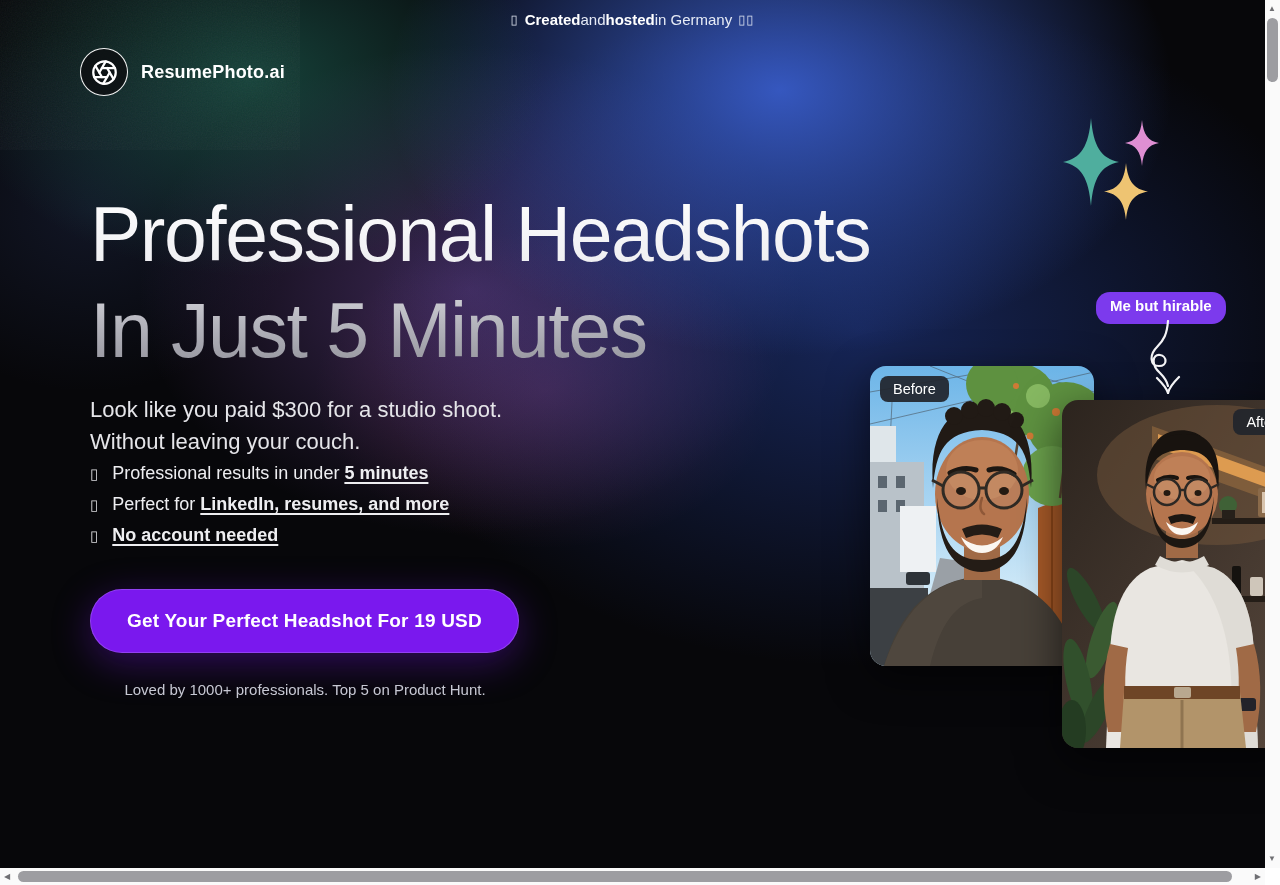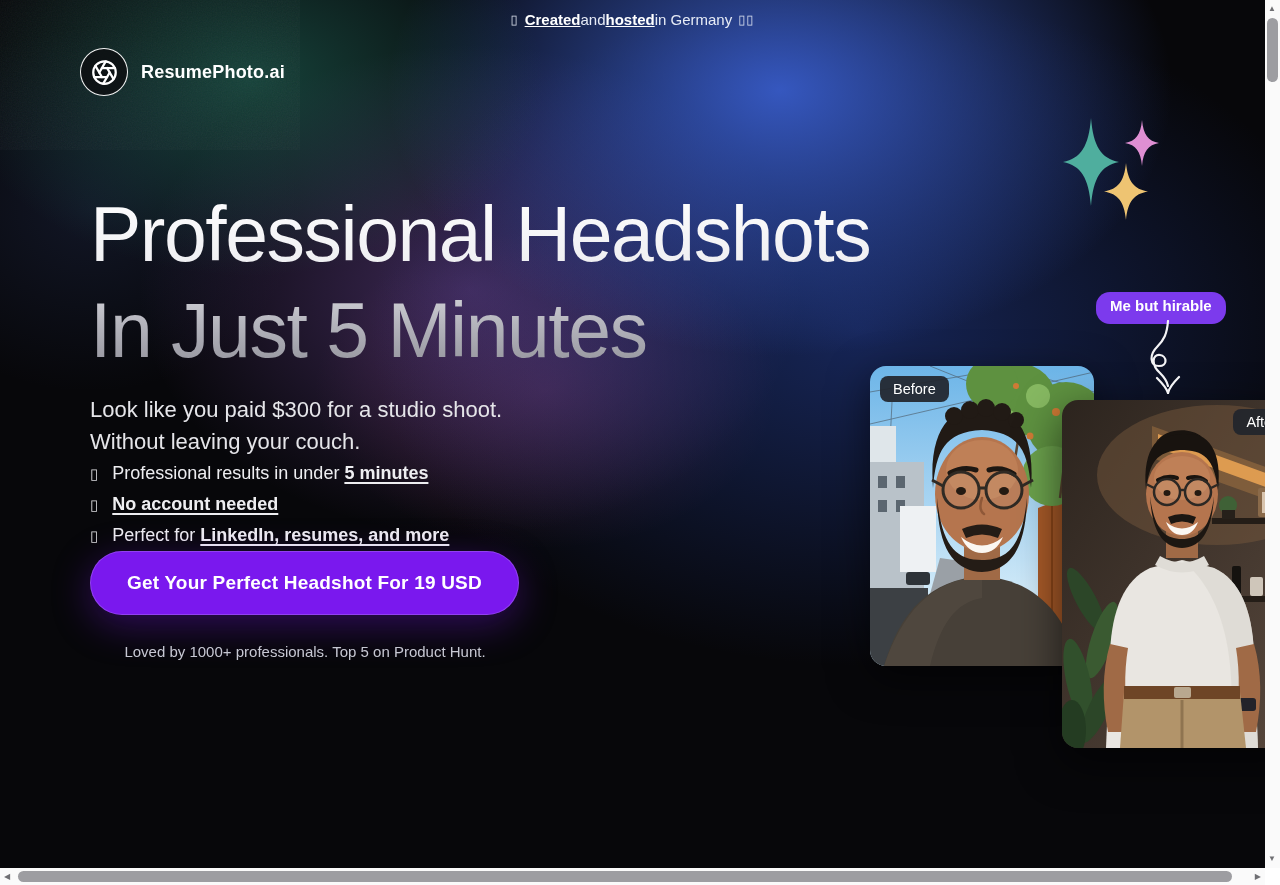--- a/index.html
+++ b/index.html
@@ -21,21 +21,21 @@
       radial-gradient(300px 260px at 90px 210px,  rgba(55,75,135,0.22), transparent 70%);
   }
   .noise { position:absolute; inset:0; pointer-events:none; opacity:.06; }
 
   
   .banner {
     position:absolute; top:0; left:0; right:0; height:38px;
     display:flex; align-items:center; justify-content:center;
     color:#e6ebf6; font-size:15px;
   }
-  .banner b { color:#ffffff;text-decoration:underline; }
+  .banner b { color:#ffffff; }
   .ph { font-size:13px; opacity:.9; margin:0 6px; letter-spacing:1px; }
 
   
   .logo { position:absolute; left:80px; top:48px; display:flex; align-items:center; gap:13px; }
   .logo-circle {
     width:48px; height:48px; border-radius:50%;
     border:1.5px solid rgba(255,255,255,.95); background:rgba(12,12,15,.75);
     display:flex; align-items:center; justify-content:center;
   }
   .logo-name { color:#fff; font-size:18px; font-weight:bold; letter-spacing:.2px; }
@@ -49,21 +49,21 @@
     font-size:77px; line-height:96px; font-weight:normal; letter-spacing:-1.5px;
     background:linear-gradient(180deg,#ffffff 0%,#f0f0f3 38%,#b4b4bc 72%,#8d8d96 100%);
     -webkit-background-clip:text; background-clip:text; color:transparent;
   }
   .subhead { margin-top:16px; font-size:22px; line-height:32px; color:#e5e5e9; }
   .features { list-style:none; font-size:18px; color:#eeeef1; }
   .features li { line-height:30px; }
   .features .ph { font-size:15px; margin:0 13px 0 0; }
   .features b { font-weight:bold; text-decoration:underline; text-decoration-thickness:2px; text-underline-offset:3px; }
   .cta {
-    display:inline-block; cursor:pointer;
+    margin-top:38px; display:inline-block; cursor:pointer;
     background:#7a18ee; color:#fff; font-family:inherit;
     font-size:19px; font-weight:bold; letter-spacing:.2px;
     height:64px; line-height:64px; padding:0 37px; border:none; border-radius:32px;
     box-shadow:inset 0 0 0 1px rgba(255,255,255,.18), 0 10px 38px rgba(122,24,238,.35);
   }
   .social { margin-top:28px; width:430px; text-align:center; font-size:15px; font-weight:normal; color:#c7c8d3; }
 
   
   .photo-card { position:absolute; border-radius:16px; overflow:hidden;text-align:center; }
   .before-card { left:870px; top:366px; width:224px; height:300px; box-shadow:0 12px 40px rgba(0,0,0,.55); }
@@ -152,22 +152,22 @@
       <h1 class="headline">
         <div>Professional Headshots</div>
         <div>In Just 5 Minutes</div>
       </h1>
       <div class="subhead">
         <div>Look like you paid $300 for a studio shoot.</div>
         <div>Without leaving your couch.</div>
       </div>
       <ul class="features">
         <li><span class="ph">▯</span><span>Professional results in under </span><b>5 minutes</b></li>
+        <li><span class="ph">▯</span><span>Perfect for </span><b>LinkedIn, resumes, and more</b></li>
         <li><span class="ph">▯</span><span></span><b>No account needed</b></li>
-        <li><span class="ph">▯</span><span>Perfect for </span><b>LinkedIn, resumes, and more</b></li>
       </ul>
       <button class="cta">Get Your Perfect Headshot For 19 USD</button>
       <div class="social">Loved by 1000+ professionals. Top 5 on Product Hunt.</div>
     </div>
 
     <div class="photo-card before-card">
       <svg viewBox="0 0 224 300" preserveAspectRatio="none">
         <defs>
           <linearGradient id="bsky" x1="0" y1="0" x2="0" y2="1">
             <stop offset="0" stop-color="#6db5e8"></stop>

